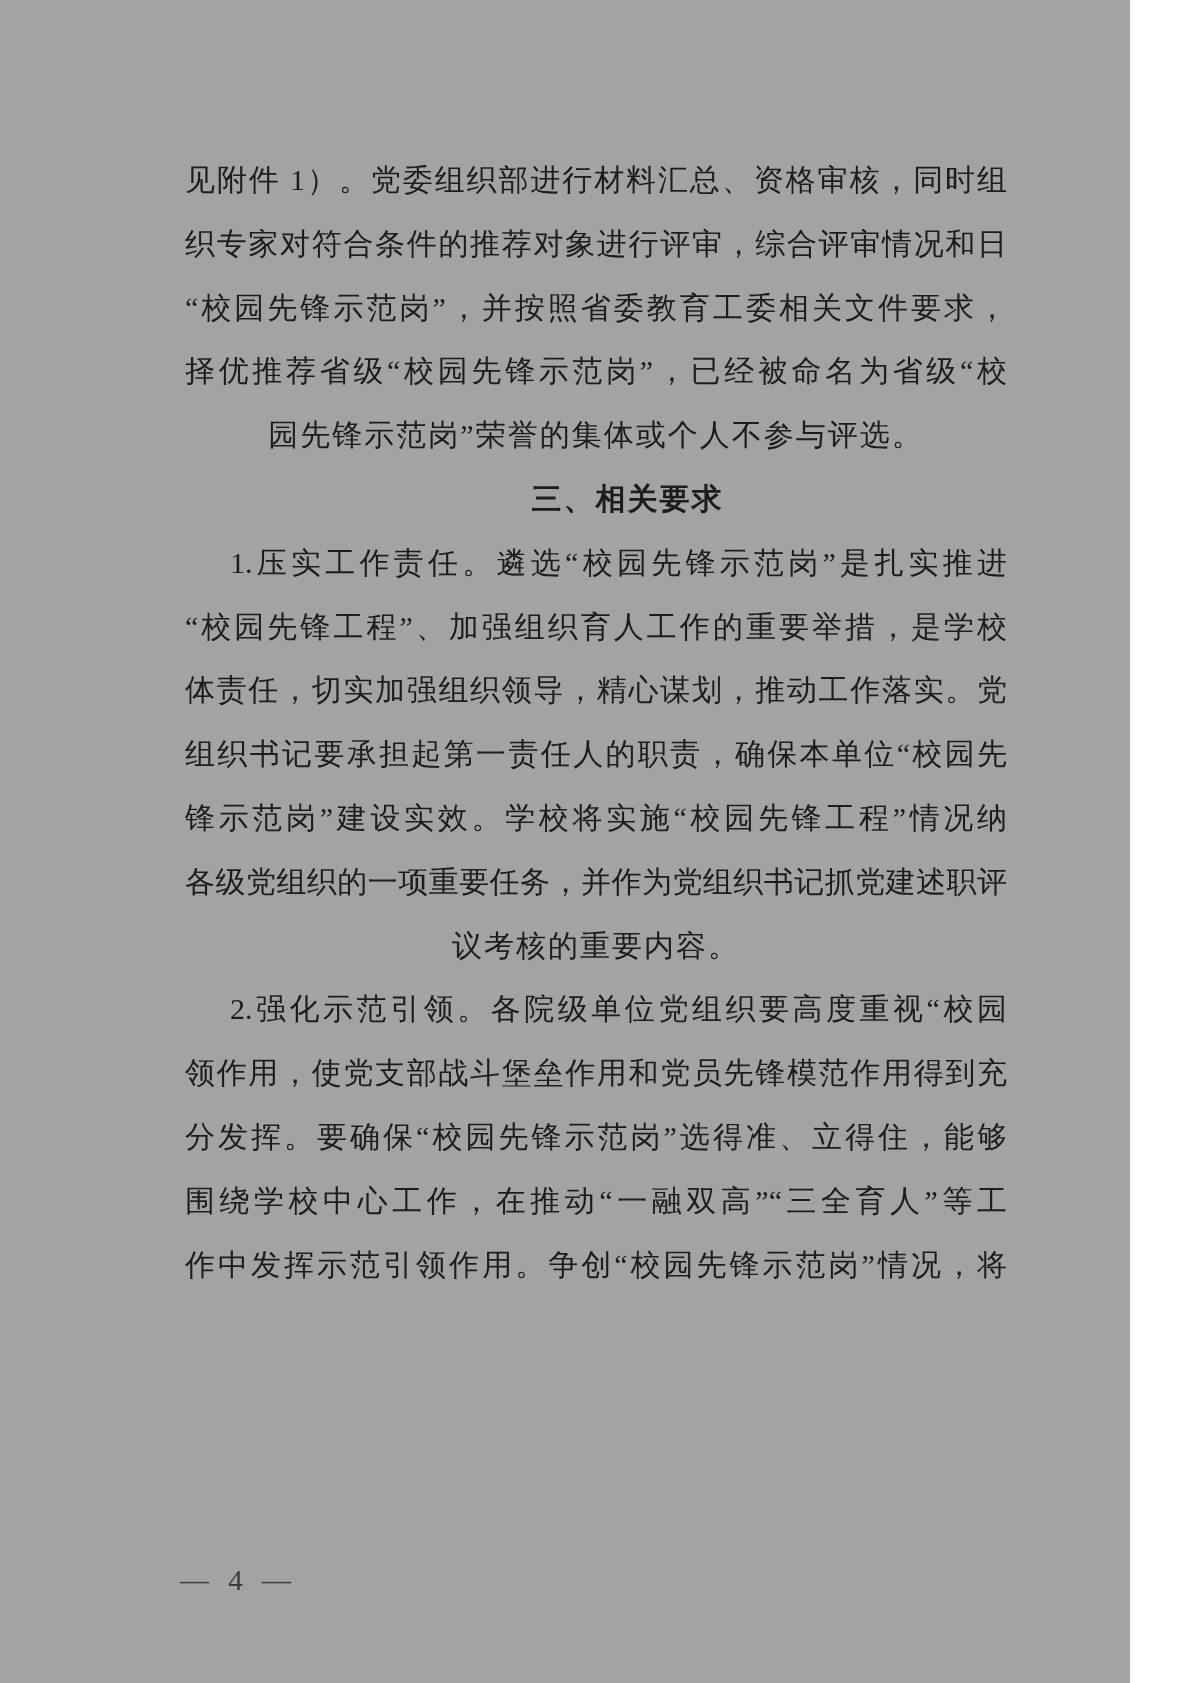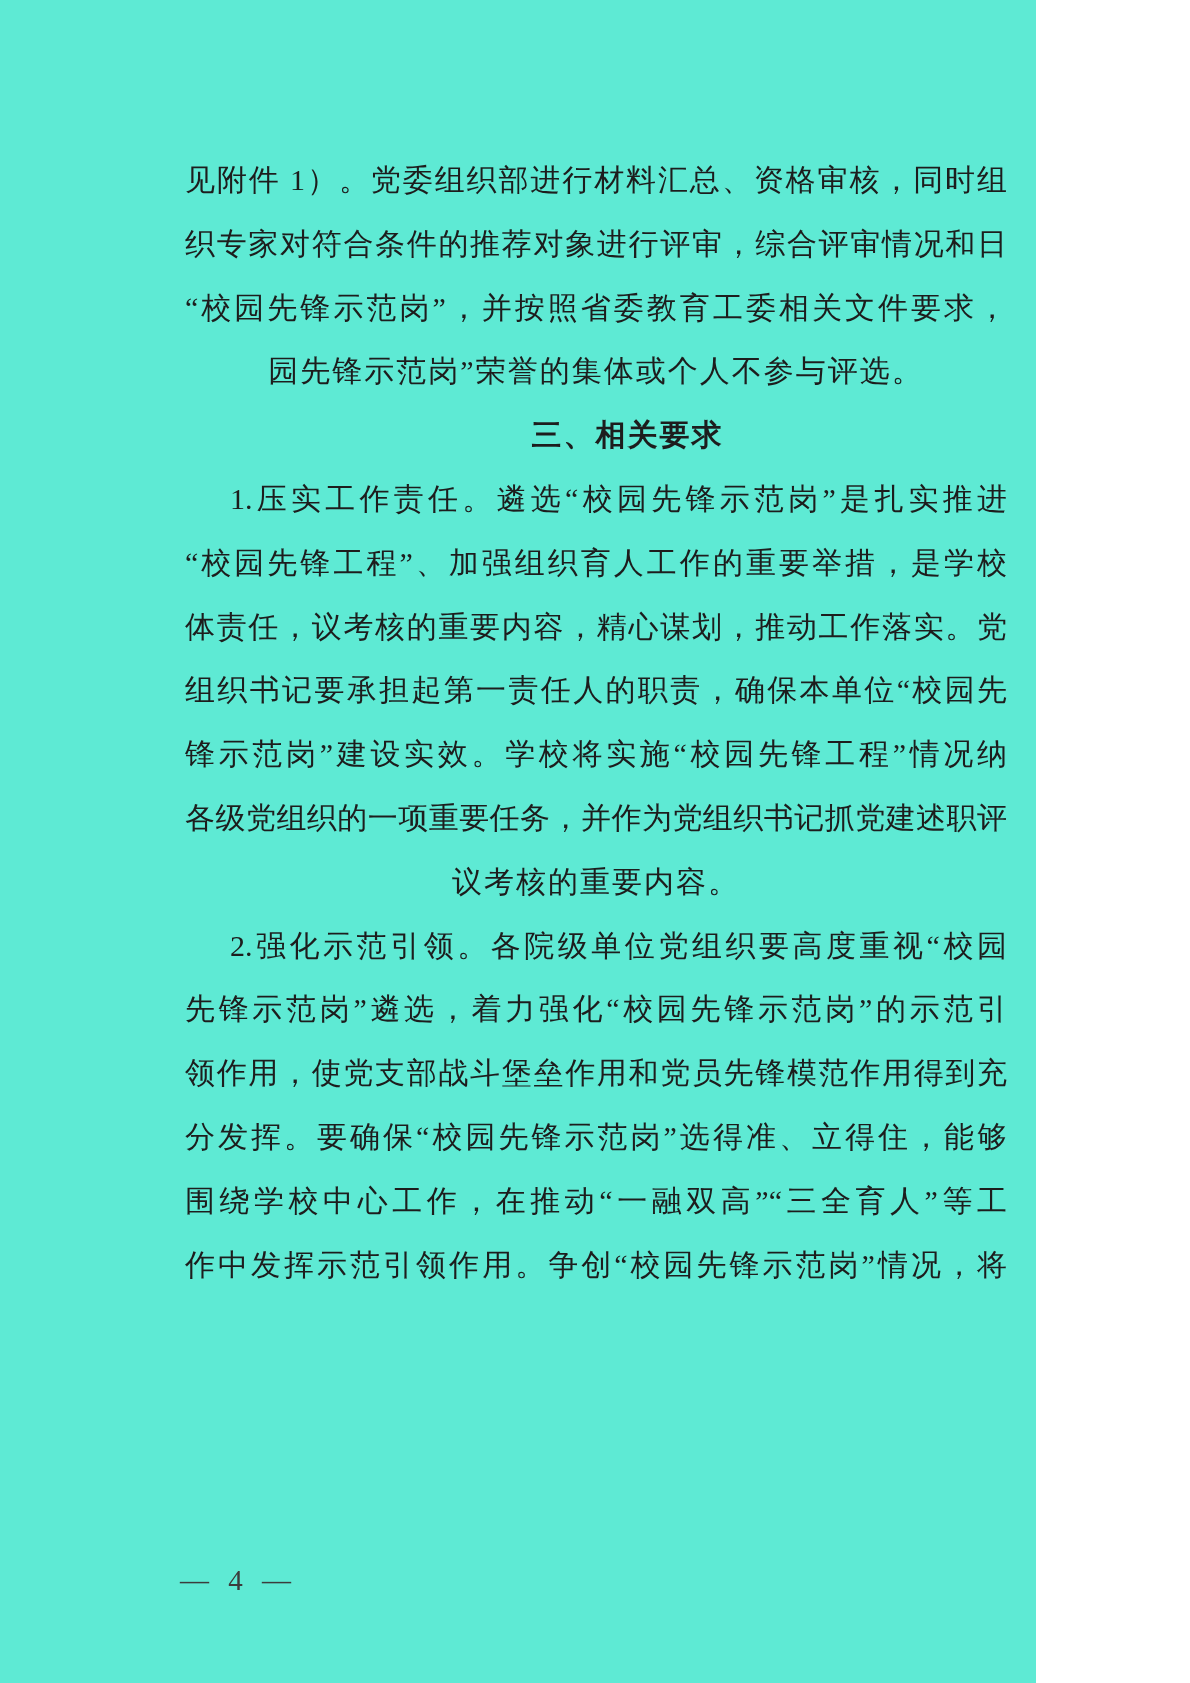--- a/index.html
+++ b/index.html
@@ -1,20 +1,20 @@
 <!DOCTYPE html>
 <html><head>
 <meta charset="utf-8">
 <style>
   html, body { margin: 0; padding: 0; background: #ffffff; }
   .page {
     position: relative;
-    width: 1036px;
+    width: 1130px;
     height: 1683px;
-    background: #5eead4;
+    background: #a3a3a3;
     font-family: "Liberation Serif", "DejaVu Serif", serif;
     color: #1d1d1d;
     overflow: hidden;
   }
   .textblock {
     position: absolute;
     left: 185px;
     top: 148px;
     width: 822px;
   }
@@ -53,30 +53,30 @@
   }
 </style>
 </head>
 <body>
 
 <div class="page">
   <div class="textblock">
       <div class="line justify"><span>见附件 1）。党委组织部进行材料汇总、资格审核，同时组</span></div>
       <div class="line justify"><span>织专家对符合条件的推荐对象进行评审，综合评审情况和日</span></div>
       <div class="line justify"><span>“校园先锋示范岗”，并按照省委教育工委相关文件要求，</span></div>
+      <div class="line justify"><span>择优推荐省级“校园先锋示范岗”，已经被命名为省级“校</span></div>
       <div class="line left"><span>园先锋示范岗”荣誉的集体或个人不参与评选。</span></div>
       <div class="line left indent-heading heading"><span>三、相关要求</span></div>
       <div class="line justify indent-num"><b class="lead">1.压实工作责任。</b><span>遴选“校园先锋示范岗”是扎实推进</span></div>
       <div class="line justify"><span>“校园先锋工程”、加强组织育人工作的重要举措，是学校</span></div>
-      <div class="line justify"><span>体责任，议考核的重要内容，精心谋划，推动工作落实。党</span></div>
+      <div class="line justify"><span>体责任，切实加强组织领导，精心谋划，推动工作落实。党</span></div>
       <div class="line justify"><span>组织书记要承担起第一责任人的职责，确保本单位“校园先</span></div>
       <div class="line justify"><span>锋示范岗”建设实效。学校将实施“校园先锋工程”情况纳</span></div>
       <div class="line justify"><span>各级党组织的一项重要任务，并作为党组织书记抓党建述职评</span></div>
       <div class="line left"><span>议考核的重要内容。</span></div>
       <div class="line justify indent-num"><b class="lead">2.强化示范引领。</b><span>各院级单位党组织要高度重视“校园</span></div>
-      <div class="line justify"><span>先锋示范岗”遴选，着力强化“校园先锋示范岗”的示范引</span></div>
       <div class="line justify"><span>领作用，使党支部战斗堡垒作用和党员先锋模范作用得到充</span></div>
       <div class="line justify"><span>分发挥。要确保“校园先锋示范岗”选得准、立得住，能够</span></div>
       <div class="line justify"><span>围绕学校中心工作，在推动“一融双高”“三全育人”等工</span></div>
       <div class="line justify"><span>作中发挥示范引领作用。争创“校园先锋示范岗”情况，将</span></div>
     </div>
   <div class="footer">— 4 —</div>
 </div>
 
 </body></html>

